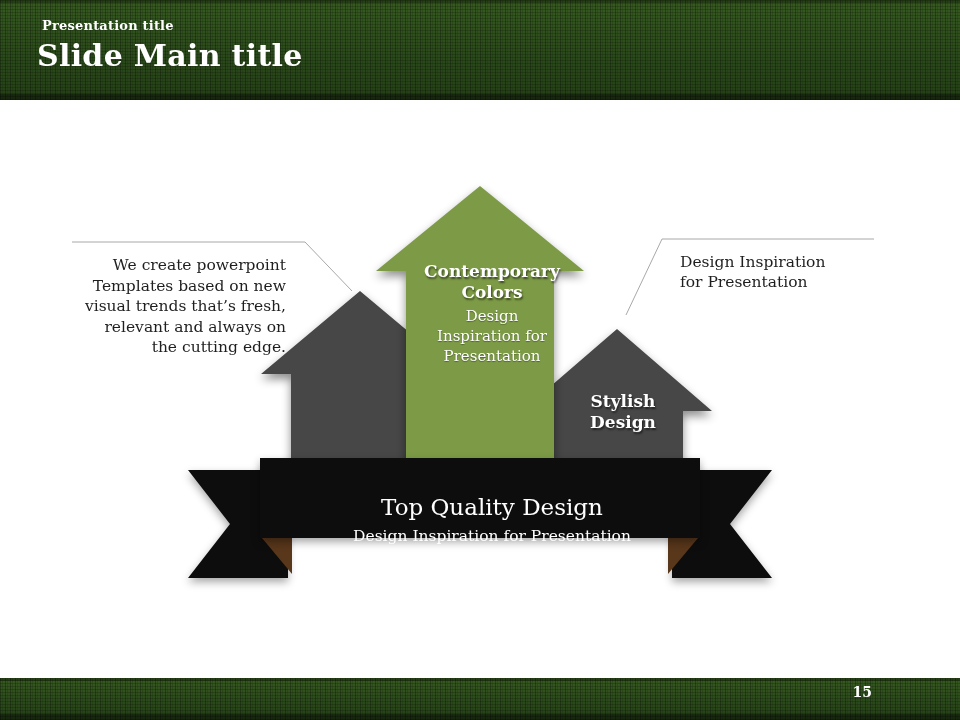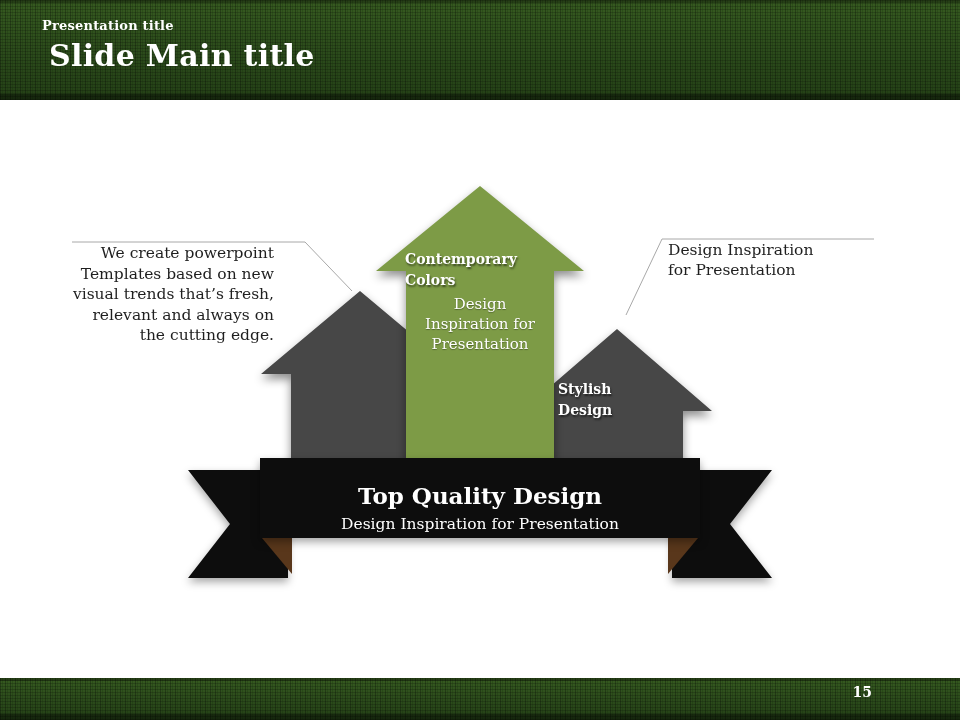--- a/index.html
+++ b/index.html
@@ -30,45 +30,45 @@
     background: rgba(0,0,0,0.30);
   }
   .header-band { top: 0; height: 100px; }
   .footer-band { top: 678px; height: 42px; }
 
   .eyebrow {
     position: absolute; left: 42px; top: 18px;
     color: #ffffff; font-size: 13px; font-weight: 600; letter-spacing: 0.2px;
   }
   .slide-title {
-    position: absolute; left: 40px; top: 38px;
+    position: absolute; left: 28px; top: 38px;
     color: #ffffff; font-size: 30px; font-weight: 700; letter-spacing: 0.3px; padding-left: 9px;
   }
   .page-number {
     position: absolute; right: 52px; top: 684px;
     color: #ffffff; font-size: 14px; font-weight: 600;
   }
 
   
   svg.diagram { position: absolute; left: 0; top: 0; width: 960px; height: 720px; }
   .shadowed { filter: drop-shadow(0px 5px 5px rgba(0,0,0,0.45)); }
   .soft-shadow { filter: drop-shadow(0px 4px 4px rgba(0,0,0,0.35)); }
 
   
-  .overlay { position: absolute; margin: 0; }
+  .overlay { position: absolute; margin: 12px; }
   .arrow-label {
-    color: #ffffff; font-weight: 700; font-size: 14px; line-height: 21px;
-    text-shadow: 1px 2px 2px rgba(0,0,0,0.55);
+    color: #ffffff; font-weight: 700; font-size: 17px; line-height: 21px;
+    text-align: center; text-shadow: 1px 2px 2px rgba(0,0,0,0.55);
   }
   .arrow-sub {
     color: #ffffff; font-size: 15px; line-height: 20px; text-align: center;
     text-shadow: 0 1px 1px rgba(0,0,0,0.35);
   }
   .ribbon-title {
-    color: #ffffff; font-weight: 700; font-size: 23px; text-align: center;
+    color: #ffffff; font-weight: 400; font-size: 23px; text-align: center;
   }
   .ribbon-sub {
     color: #ffffff; font-size: 15.5px; text-align: center;
   }
   .callout-left {
     color: #1f1f1f; font-size: 15.5px; line-height: 20.5px; text-align: right;
   }
   .callout-right {
     color: #1f1f1f; font-size: 15.5px; line-height: 19.5px; text-align: left;
   }
@@ -111,18 +111,18 @@
   </svg>
 
   <p class="overlay callout-left" style="left:70px; top:243px; width:204px;">We create powerpoint Templates based on new visual trends that’s fresh, relevant and always on the cutting edge.</p>
 
   <p class="overlay callout-right" style="left:668px; top:241px; width:150px;">Design Inspiration for Presentation</p>
 
   <p class="overlay arrow-label" style="left:405px; top:249px; width:150px;">Contemporary Colors</p>
   <p class="overlay arrow-sub" style="left:420px; top:294px; width:120px;">Design Inspiration for Presentation</p>
 
 
-  <p class="overlay arrow-label" style="left:558px; top:379px; width:90px;">Stylish Design</p>
+  <p class="overlay arrow-label" style="left:542px; top:379px; width:90px;padding-left:24px;">Stylish Design</p>
 
   <p class="overlay ribbon-title" style="left:260px; top:482px; width:440px;">Top Quality Design</p>
   <p class="overlay ribbon-sub" style="left:260px; top:515px; width:440px;">Design Inspiration for Presentation</p>
 
 </div>
 
 </body></html>

